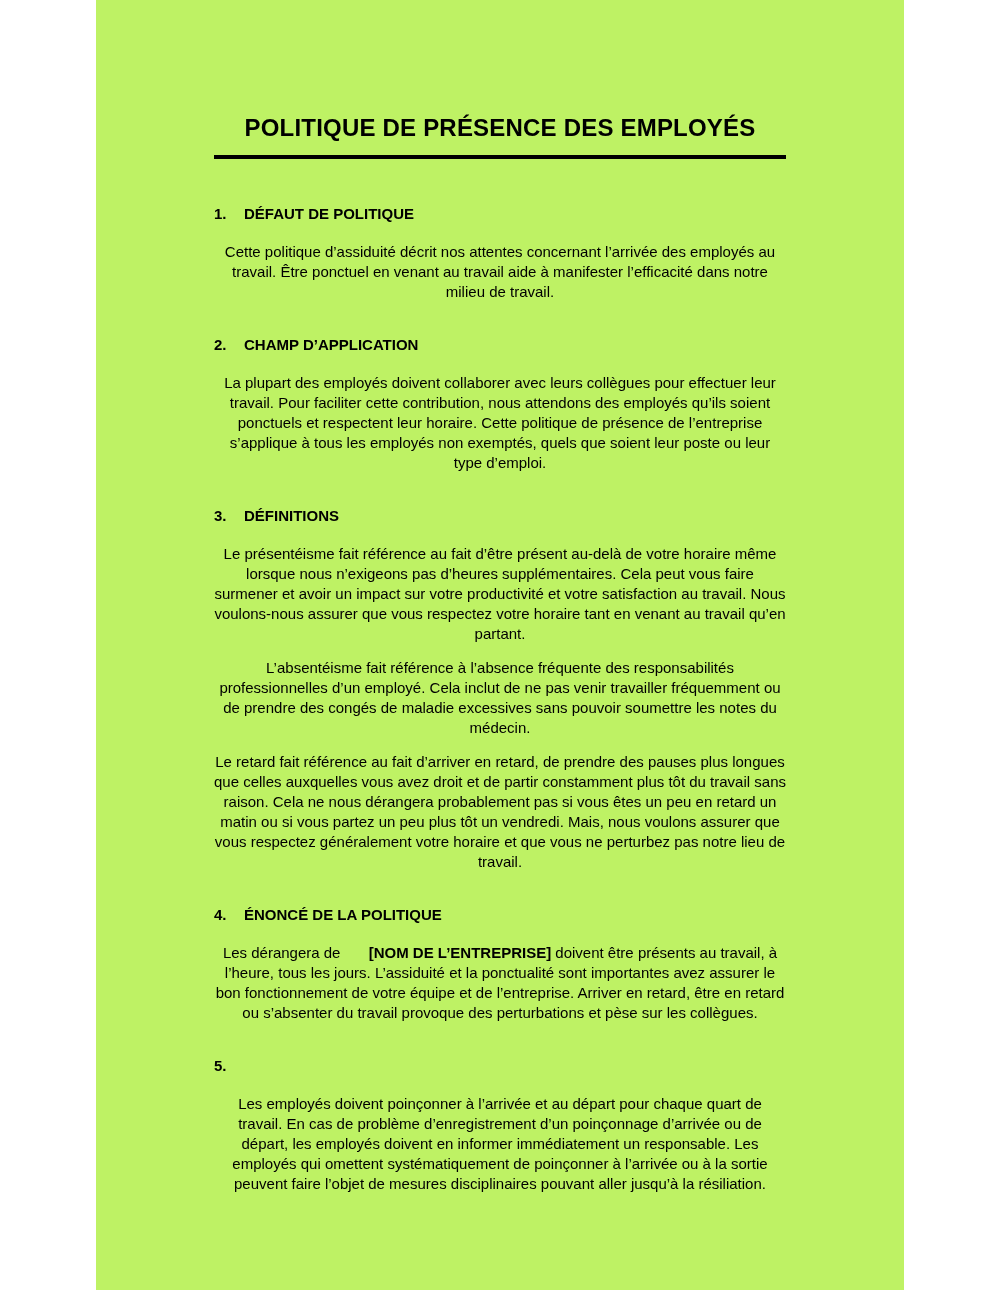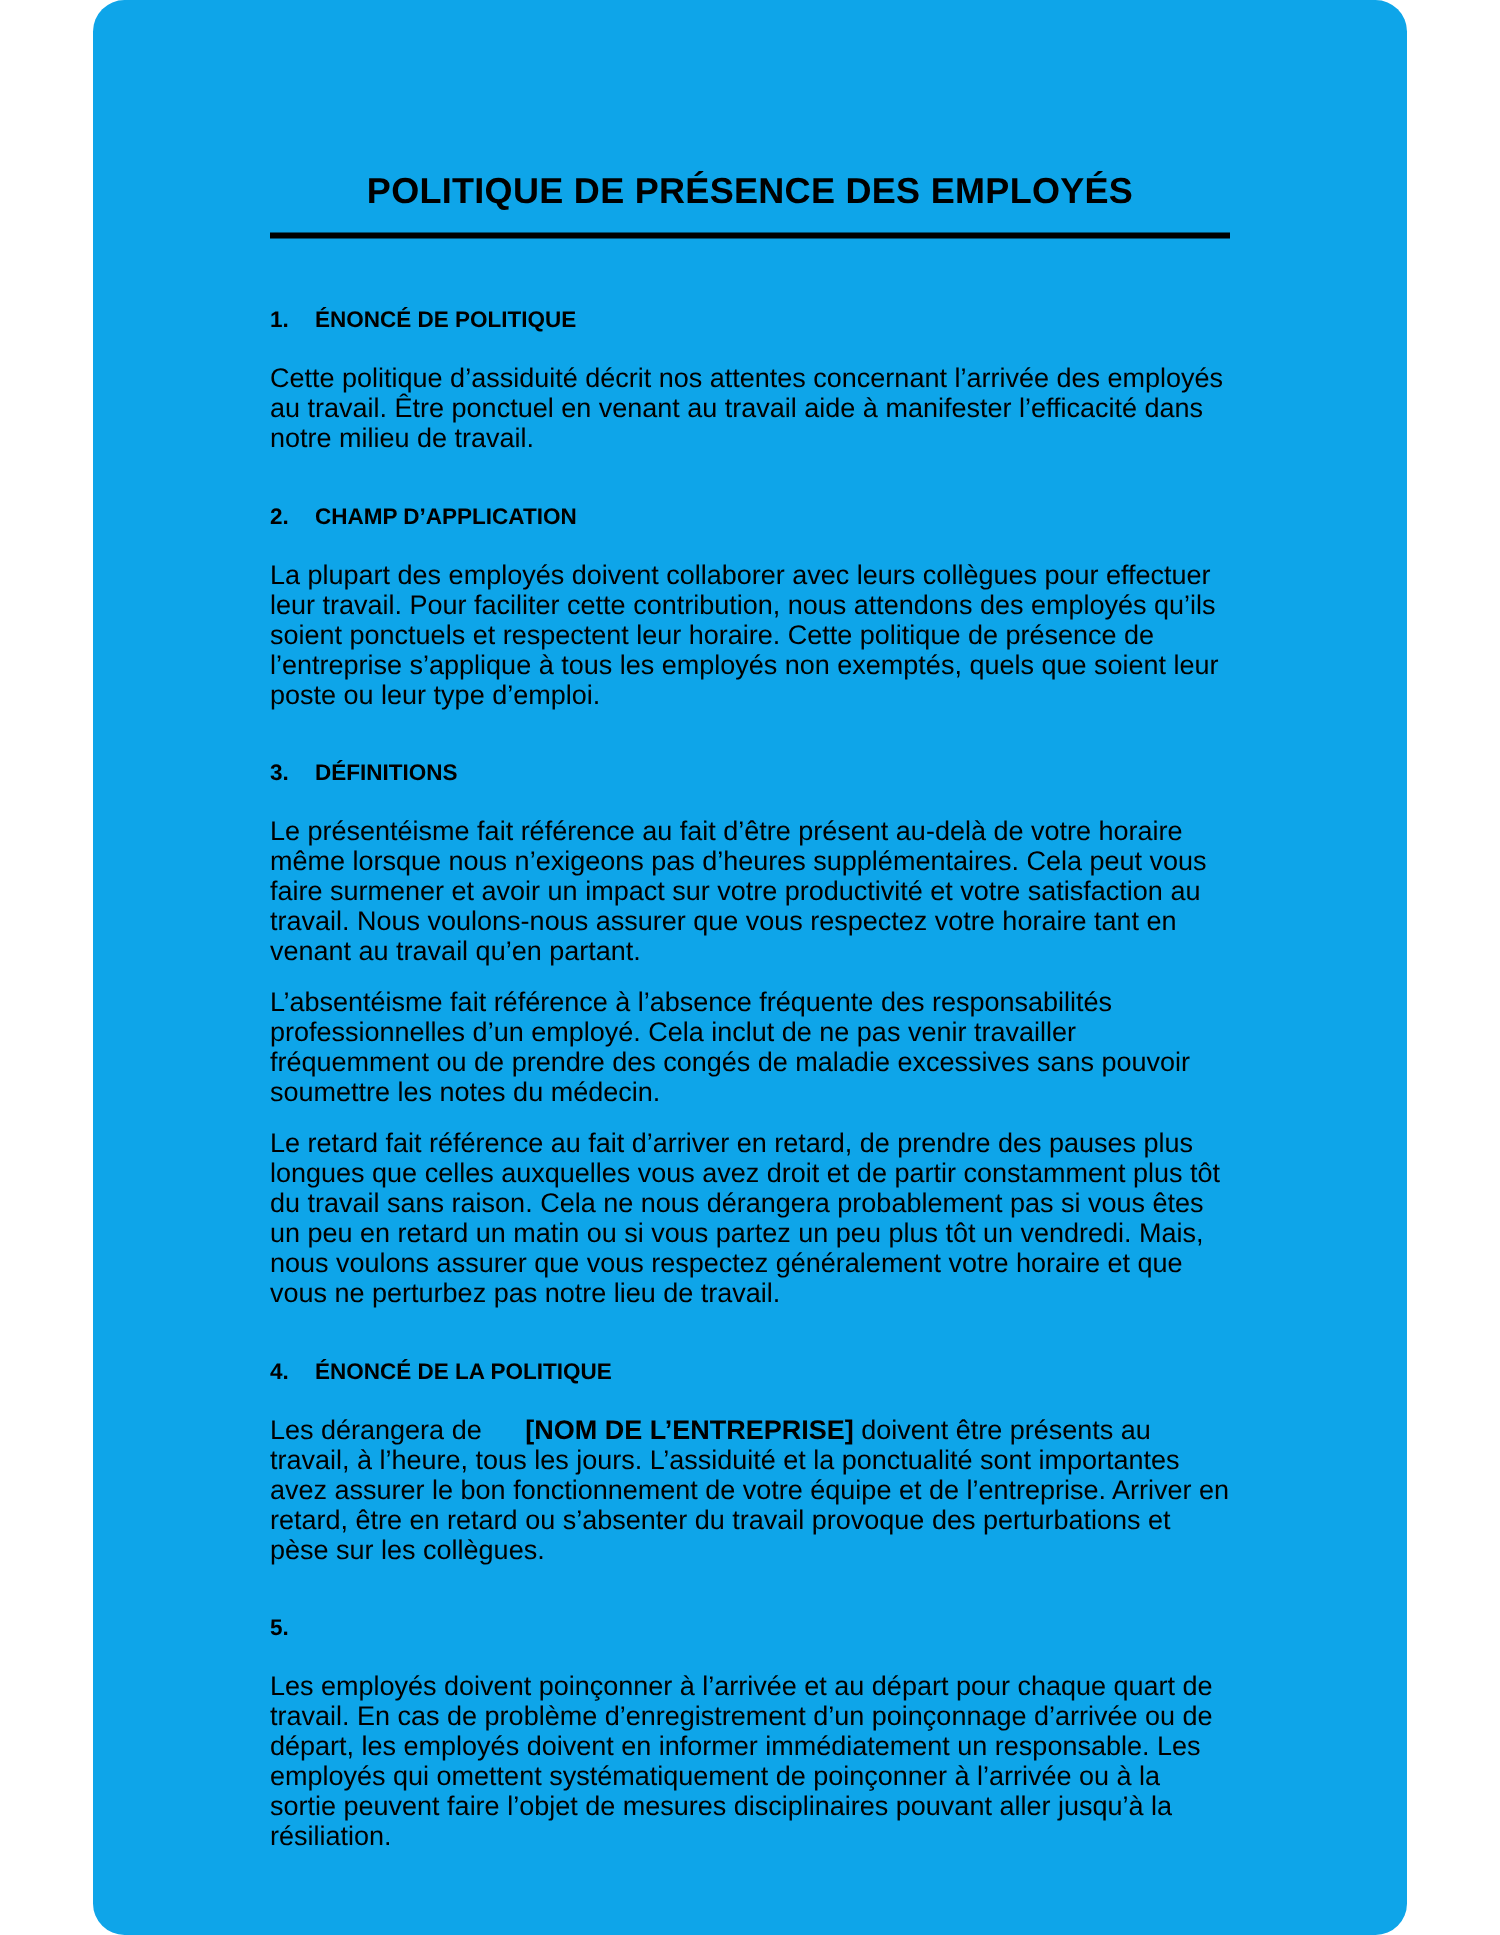--- a/index.html
+++ b/index.html
@@ -2,30 +2,29 @@
 <html><head>
 <meta charset="utf-8">
 <style>
   html, body {
     margin: 0;
     padding: 0;
     background: #ffffff;
   }
   .page {
     position: relative;
-    width: 876px;
+    width: 808px;
     height: 1290px;
     margin: 0 auto;
-    background: #0ea5e9;
+    background: #bef264;
     color: #000000;
     font-family: "Liberation Sans", "DejaVu Sans", sans-serif;
     box-sizing: border-box;
     padding: 113px 118px 0 118px;
     overflow: hidden;
-    border-radius: 21px;
   }
   .doc-title {
     margin: 0;
     font-size: 24px;
     line-height: 30px;
     font-weight: bold;
     text-align: center;
     letter-spacing: 0.2px;
     color: #000000;
   }
@@ -48,44 +47,45 @@
     font-weight: bold;
     display: flex;
   }
   .section-number {
     display: inline-block;
     width: 30px;
     flex: 0 0 30px;
   }
   .section p {
     margin: 20px 0 0 0;
-    font-size: 18px;
+    font-size: 15px;
     line-height: 20px;
     color: #000000;
+    text-align: center;
   }
   .section p + p {
     margin-top: 14px;
   }
   .bold-inline {
     font-weight: bold;
     padding-left: 24px;
   }
 </style>
 </head>
 <body>
 
 <div class="page">
 
   <h1 class="doc-title">POLITIQUE DE PRÉSENCE DES EMPLOYÉS</h1>
   <div class="title-rule"></div>
 
   <div class="section first">
     <h2 class="section-heading">
       <span class="section-number">1.</span>
-      <span>ÉNONCÉ DE POLITIQUE</span>
+      <span>DÉFAUT DE POLITIQUE</span>
     </h2>
     <p>Cette politique d’assiduité décrit nos attentes concernant l’arrivée des employés au travail. Être ponctuel en venant au travail aide à manifester l’efficacité dans notre milieu de travail.</p>
   </div>
 
   <div class="section">
     <h2 class="section-heading">
       <span class="section-number">2.</span>
       <span>CHAMP D’APPLICATION</span>
     </h2>
     <p>La plupart des employés doivent collaborer avec leurs collègues pour effectuer leur travail. Pour faciliter cette contribution, nous attendons des employés qu’ils soient ponctuels et respectent leur horaire. Cette politique de présence de l’entreprise s’applique à tous les employés non exemptés, quels que soient leur poste ou leur type d’emploi.</p>

